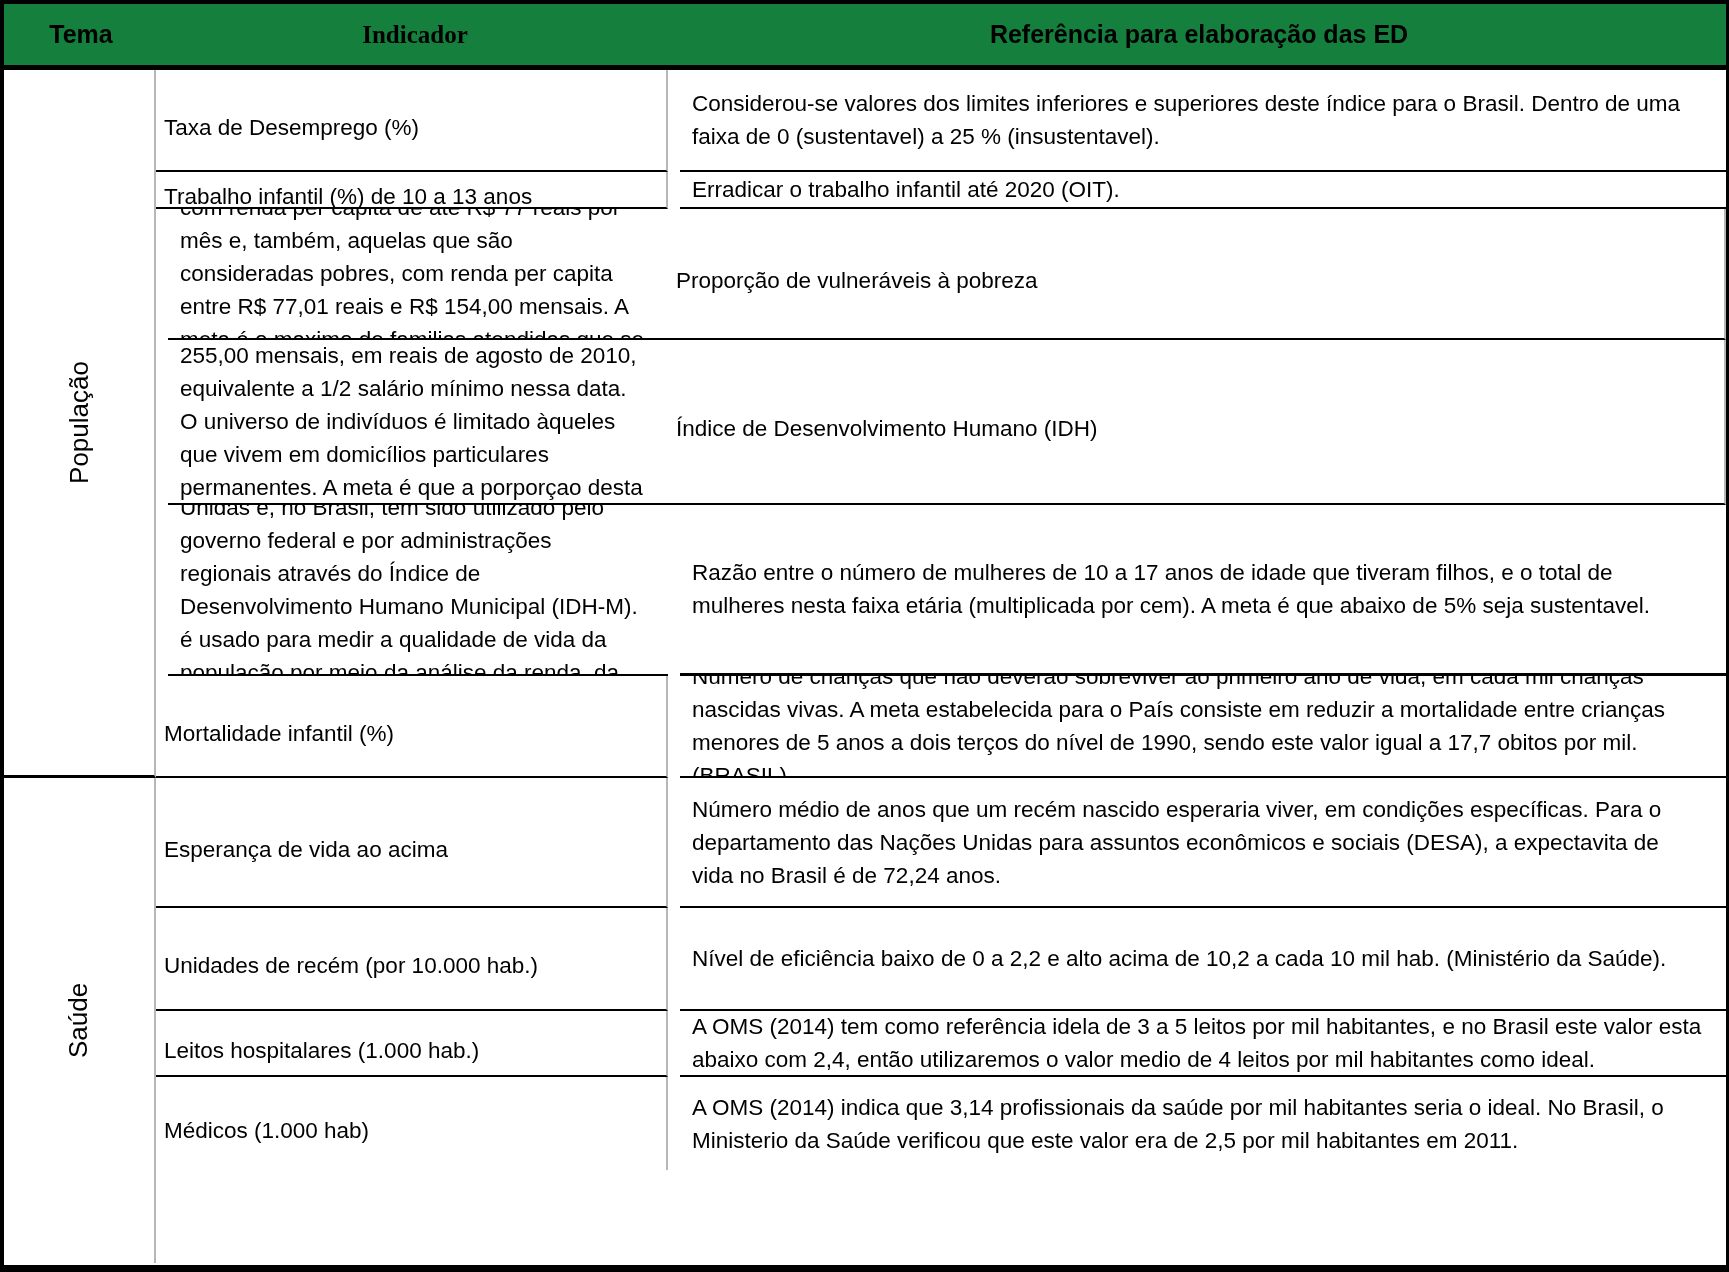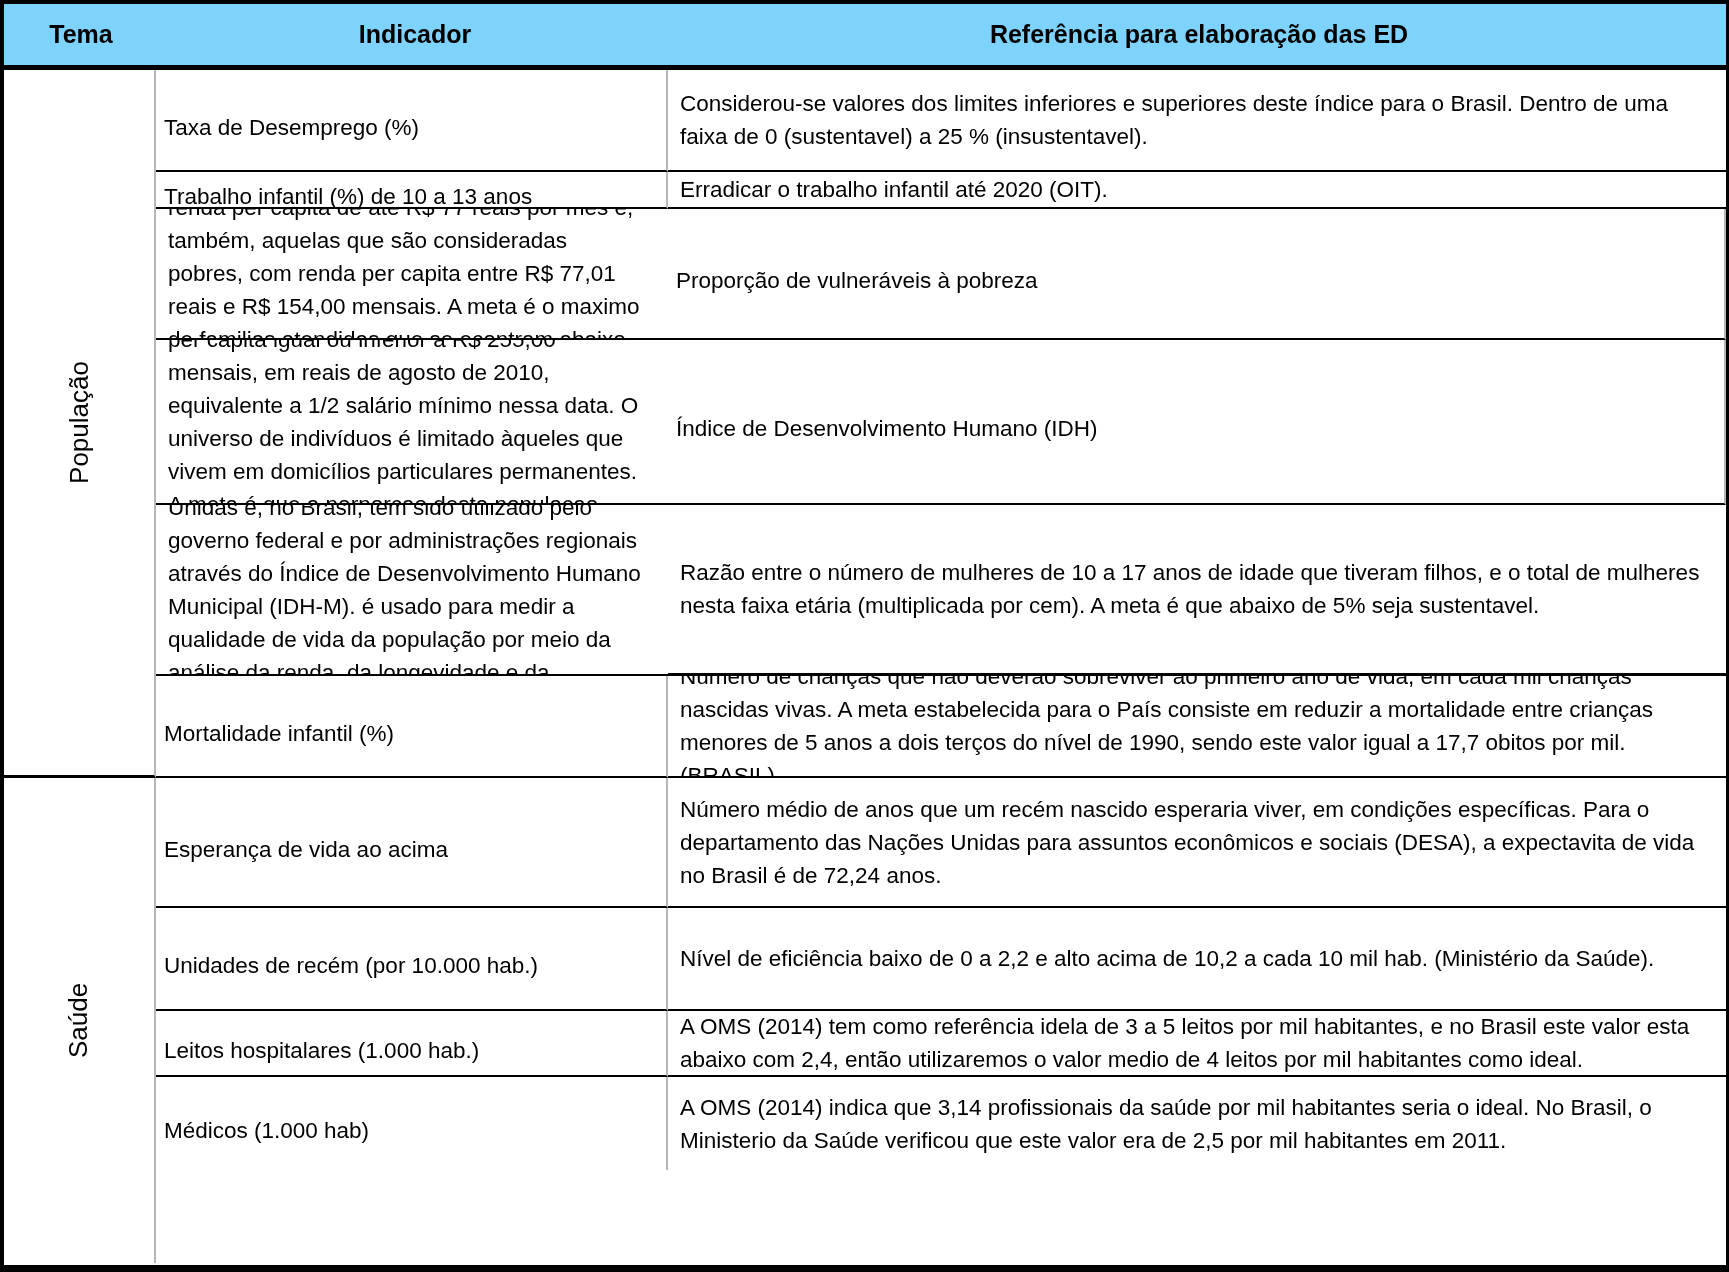--- a/index.html
+++ b/index.html
@@ -12,46 +12,46 @@
     border-top:4px solid #000;
     border-left:4px solid #000;
     border-right:3px solid #000;
     border-bottom:7px solid #000;
     overflow:hidden;
   }
   
   .hdr{
     display:flex;
     height:61px;
-    background:#7dd3fc;
+    background:#15803d;
     border-bottom:5px solid #000;
   }
   .hdr-cell{
     display:flex;align-items:center;justify-content:center;
     font-weight:bold;font-size:25px;
     box-sizing:border-box;
   }
   .hdr-c1{width:154px;}
-  .hdr-c2{width:514px;}
+  .hdr-c2{width:514px;font-family:Liberation Serif, serif;}
   .hdr-c3{flex:1;}
   
   .body{
     display:grid;
     grid-template-columns:152px 512px 1fr;
     grid-template-rows:102px 37px 131px 165px 171px 102px 130px 103px 66px 93px 93px;
   }
   .cell{
     box-sizing:border-box;
     border-bottom:2px solid #000;
     display:flex;align-items:center;
     font-size:22.5px;line-height:33px;
     overflow:hidden;
   }
   .ind{border-right:2px solid #b7b7b7;padding:16px 6px 2px 8px;}
-  .ref{padding:2px 24px 2px 12px;}
+  .ref{padding:2px 24px 2px 12px;margin-left:12px;}
   .tema{
     grid-column:1;
     border-right:2px solid #b7b7b7;
     display:flex;align-items:center;justify-content:center;
     border-bottom:2px solid #000;
   }
   .tema-pop{grid-row:1 / 7;border-bottom:3px solid #000;}
   .tema-saude{grid-row:7 / 12;border-bottom:none;}
   .rot{
     transform:rotate(-90deg);

